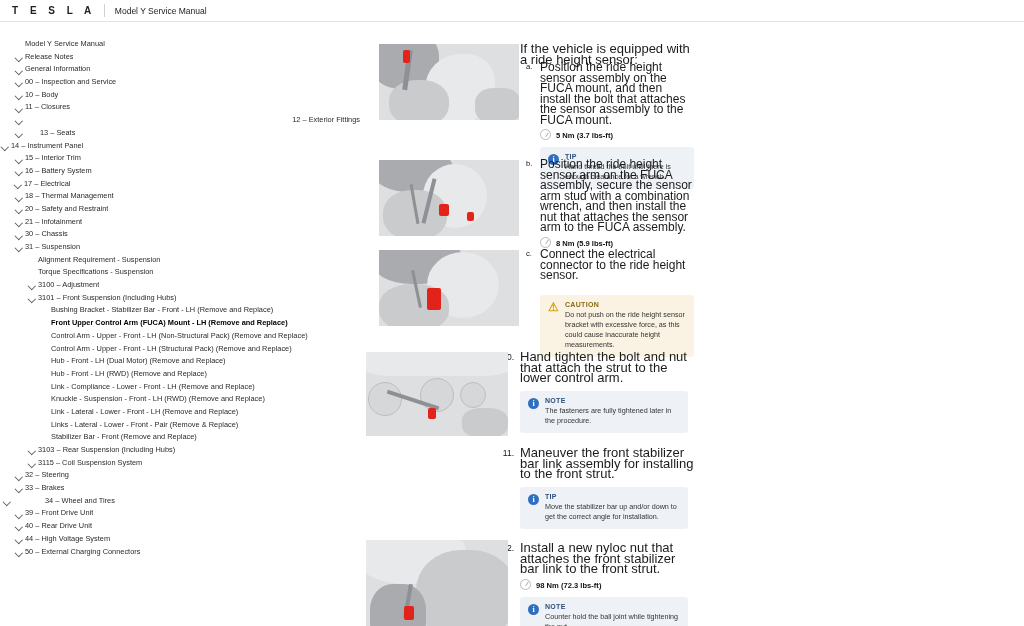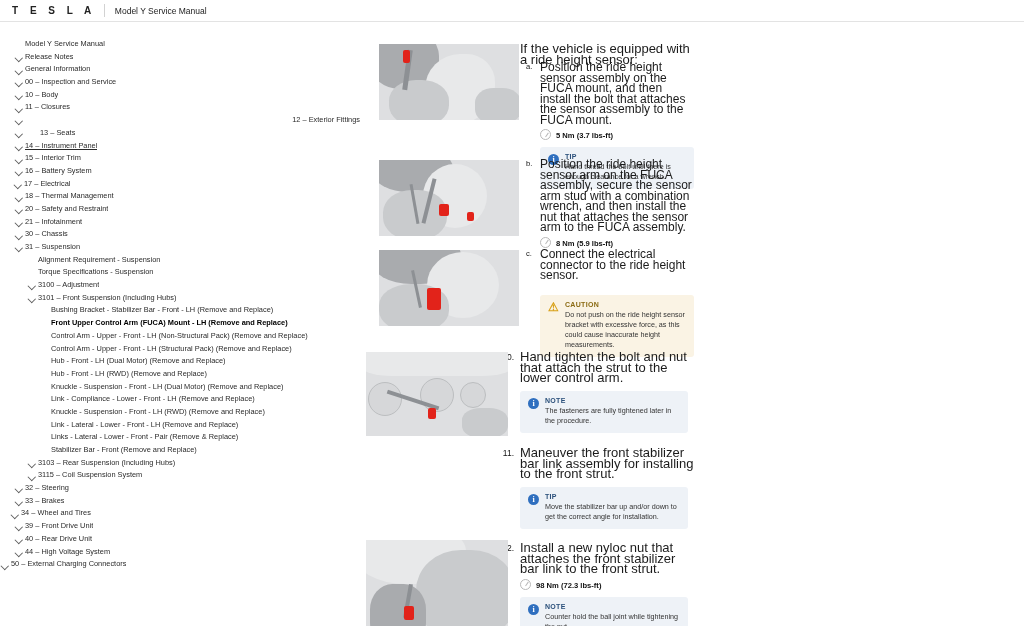--- a/index.html
+++ b/index.html
@@ -174,21 +174,21 @@
         <span class="tree-label">11 – Closures</span>
       </div>
       <div class="tree-item" style="padding-left: 14px; justify-content: space-between;">
         <span class="chev"></span>
         <span class="tree-label">12 – Exterior Fittings</span>
       </div>
       <div class="tree-item" style="padding-left: 14px; gap: 15px;">
         <span class="chev"></span>
         <span class="tree-label">13 – Seats</span>
       </div>
-      <div class="tree-item" style="padding-left: 14px; text-decoration: underline;">
+      <div class="tree-item" style="">
         <span class="chev"></span>
         <span class="tree-label">14 – Instrument Panel</span>
       </div>
       <div class="tree-item" style="padding-left: 14px;">
         <span class="chev"></span>
         <span class="tree-label">15 – Interior Trim</span>
       </div>
       <div class="tree-item" style="padding-left: 14px;">
         <span class="chev"></span>
         <span class="tree-label">16 – Battery System</span>
@@ -252,24 +252,20 @@
       <div class="tree-item" style="padding-left: 40px;">
         <span class="chev blank"></span>
         <span class="tree-label">Hub - Front - LH (Dual Motor) (Remove and Replace)</span>
       </div>
       <div class="tree-item" style="padding-left: 40px;">
         <span class="chev blank"></span>
         <span class="tree-label">Hub - Front - LH (RWD) (Remove and Replace)</span>
       </div>
       <div class="tree-item" style="padding-left: 40px;">
         <span class="chev blank"></span>
-        <span class="tree-label">Knuckle - Suspension - Front - LH (Dual Motor) (Remove and Replace)</span>
-      </div>
-      <div class="tree-item" style="padding-left: 40px;">
-        <span class="chev blank"></span>
         <span class="tree-label">Link - Compliance - Lower - Front - LH (Remove and Replace)</span>
       </div>
       <div class="tree-item" style="padding-left: 40px;">
         <span class="chev blank"></span>
         <span class="tree-label">Knuckle - Suspension - Front - LH (RWD) (Remove and Replace)</span>
       </div>
       <div class="tree-item" style="padding-left: 40px;">
         <span class="chev blank"></span>
         <span class="tree-label">Link - Lateral - Lower - Front - LH (Remove and Replace)</span>
       </div>
@@ -290,37 +286,37 @@
         <span class="tree-label">3115 – Coil Suspension System</span>
       </div>
       <div class="tree-item" style="padding-left: 14px;">
         <span class="chev"></span>
         <span class="tree-label">32 – Steering</span>
       </div>
       <div class="tree-item" style="padding-left: 14px;">
         <span class="chev"></span>
         <span class="tree-label">33 – Brakes</span>
       </div>
-      <div class="tree-item" style="padding-left: 10px;">
+      <div class="tree-item" style="padding-left: 2px; gap: 32px;">
         <span class="chev"></span>
         <span class="tree-label">34 – Wheel and Tires</span>
       </div>
       <div class="tree-item" style="padding-left: 14px;">
         <span class="chev"></span>
         <span class="tree-label">39 – Front Drive Unit</span>
       </div>
       <div class="tree-item" style="padding-left: 14px;">
         <span class="chev"></span>
         <span class="tree-label">40 – Rear Drive Unit</span>
       </div>
       <div class="tree-item" style="padding-left: 14px;">
         <span class="chev"></span>
         <span class="tree-label">44 – High Voltage System</span>
       </div>
-      <div class="tree-item" style="">
+      <div class="tree-item" style="padding-left: 14px;">
         <span class="chev"></span>
         <span class="tree-label">50 – External Charging Connectors</span>
       </div>
     </div>
 
   <div class="content">
 
     <div class="step" style="top:22px; left:138px; width:200px;">
       <div class="step-num">9.</div>
       <div class="step-body">

